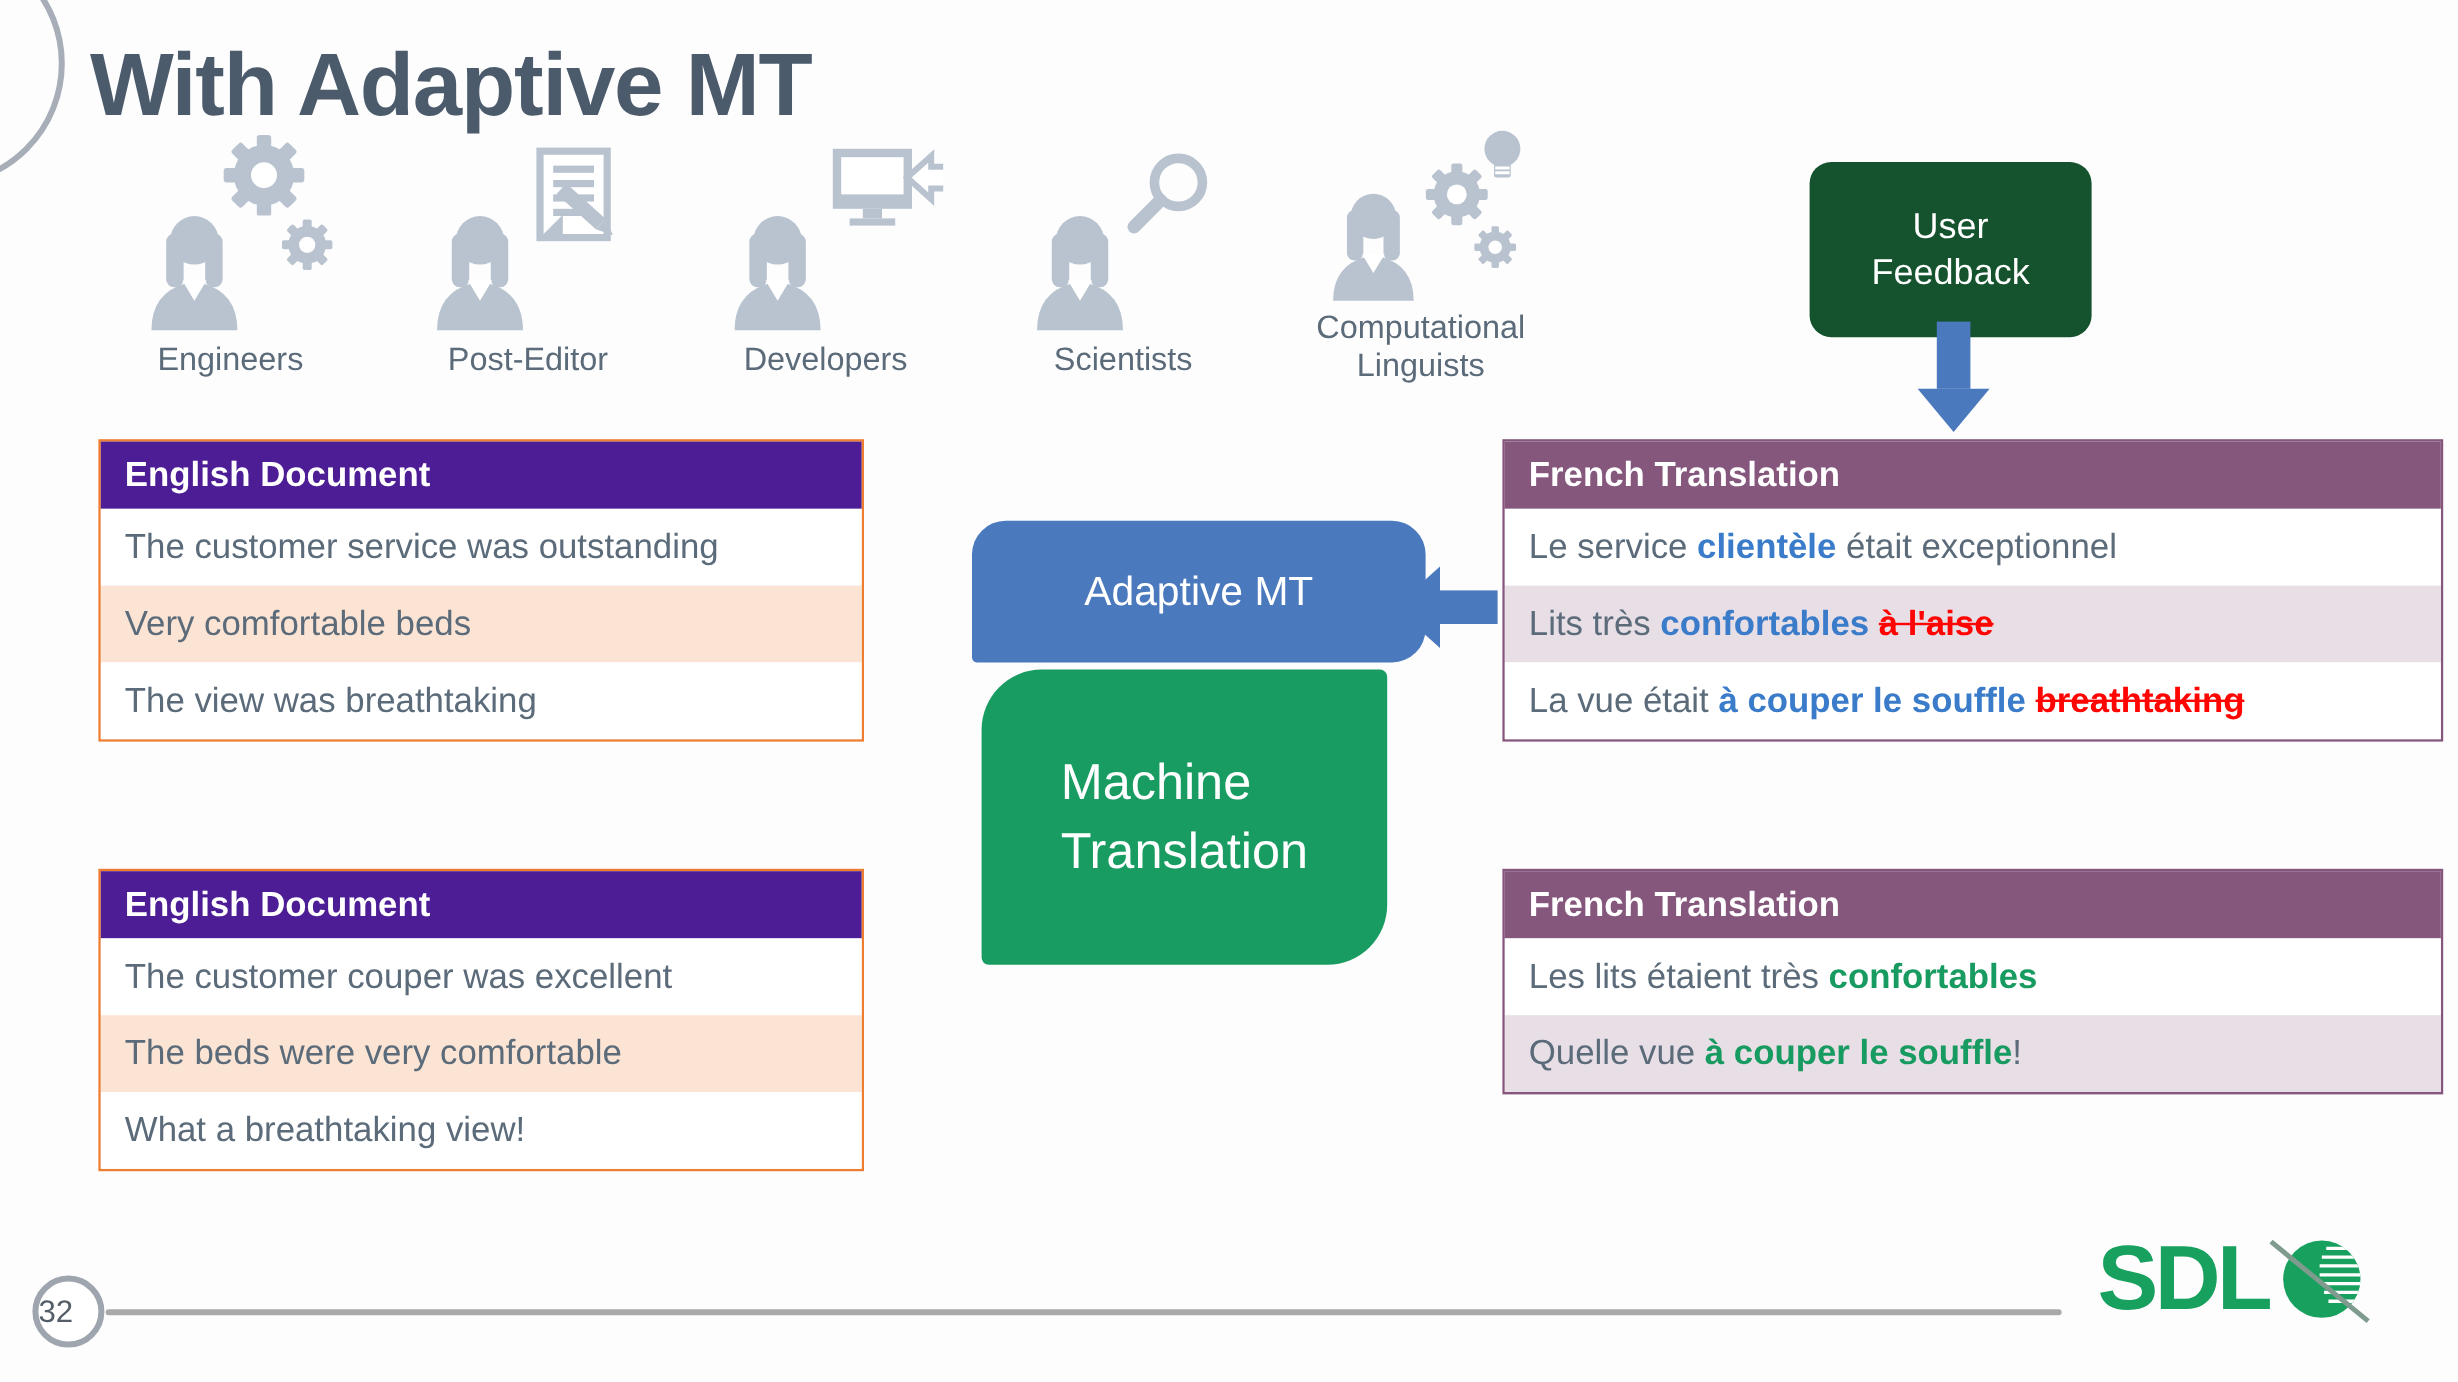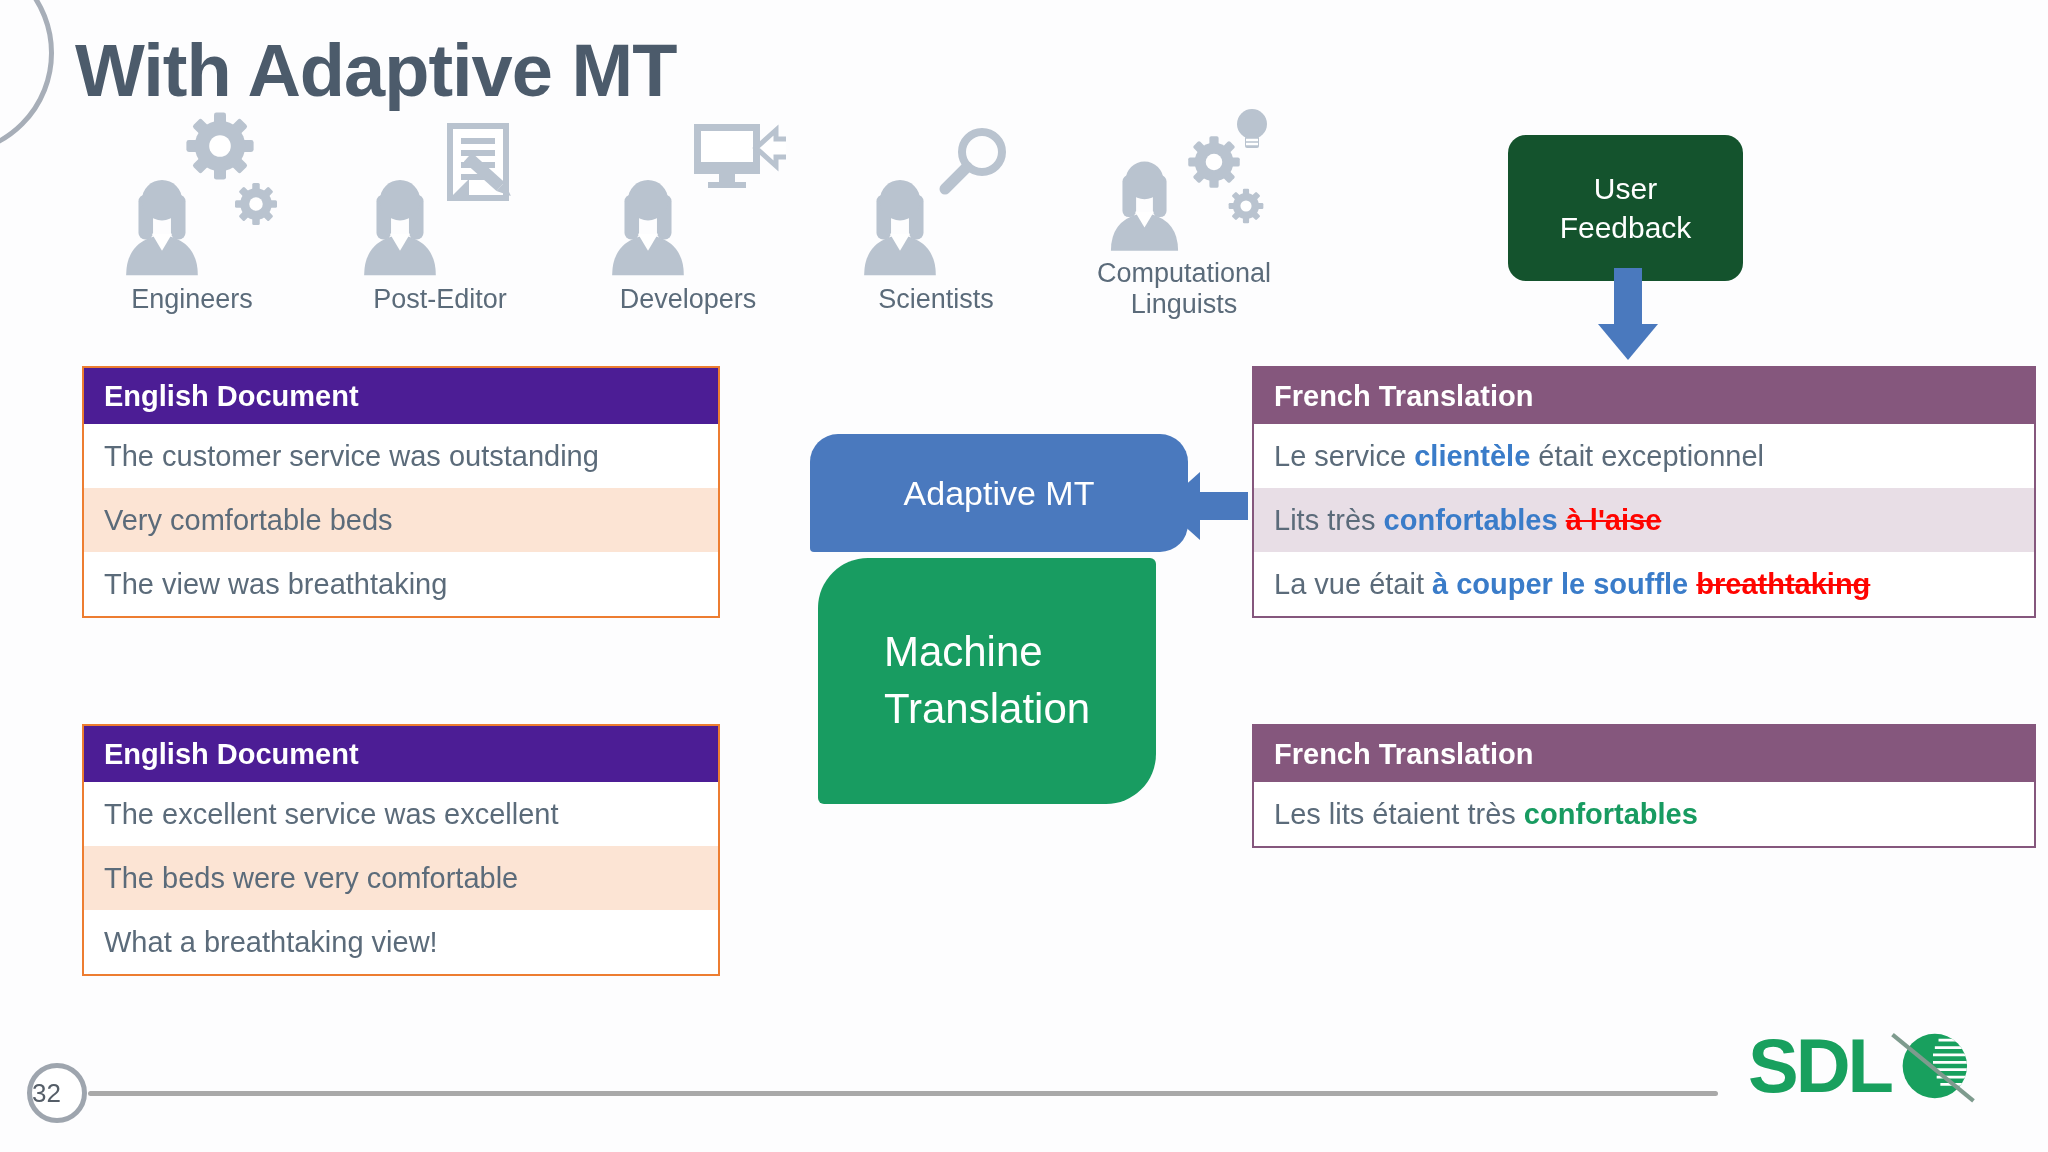--- a/index.html
+++ b/index.html
@@ -214,28 +214,29 @@
 
   <div class="doc-table purple" style="left:1252px;top:366px;width:784px;">
     <div class="doc-header">French Translation</div>
     <div class="doc-row"><span class="seg-n">Le service </span><span class="seg-b">clientèle</span><span class="seg-n"> était exceptionnel</span></div>
     <div class="doc-row"><span class="seg-n">Lits très </span><span class="seg-b">confortables</span><span class="seg-n"> </span><span class="seg-r">à l'aise</span></div>
     <div class="doc-row"><span class="seg-n">La vue était </span><span class="seg-b">à couper le souffle</span><span class="seg-n"> </span><span class="seg-r">breathtaking</span></div>
   </div>
 
   <div class="doc-table orange" style="left:82px;top:724px;width:638px;">
     <div class="doc-header">English Document</div>
-    <div class="doc-row"><span class="seg-n">The excellent service was excellent</span></div>
+    <div class="doc-row"><span class="seg-n">The customer couper was excellent</span></div>
     <div class="doc-row"><span class="seg-n">The beds were very comfortable</span></div>
     <div class="doc-row"><span class="seg-n">What a breathtaking view!</span></div>
   </div>
 
   <div class="doc-table purple" style="left:1252px;top:724px;width:784px;">
     <div class="doc-header">French Translation</div>
     <div class="doc-row"><span class="seg-n">Les lits étaient très </span><span class="seg-g">confortables</span></div>
+    <div class="doc-row"><span class="seg-n">Quelle vue </span><span class="seg-g">à couper le souffle</span><span class="seg-n">!</span></div>
   </div>
 
   <div class="adaptive-box">Adaptive MT</div>
   <div class="mt-box">Machine
 Translation</div>
   <div class="arrow-left">
     <div class="head"></div>
       <div class="shaft"></div>
   </div>
 

